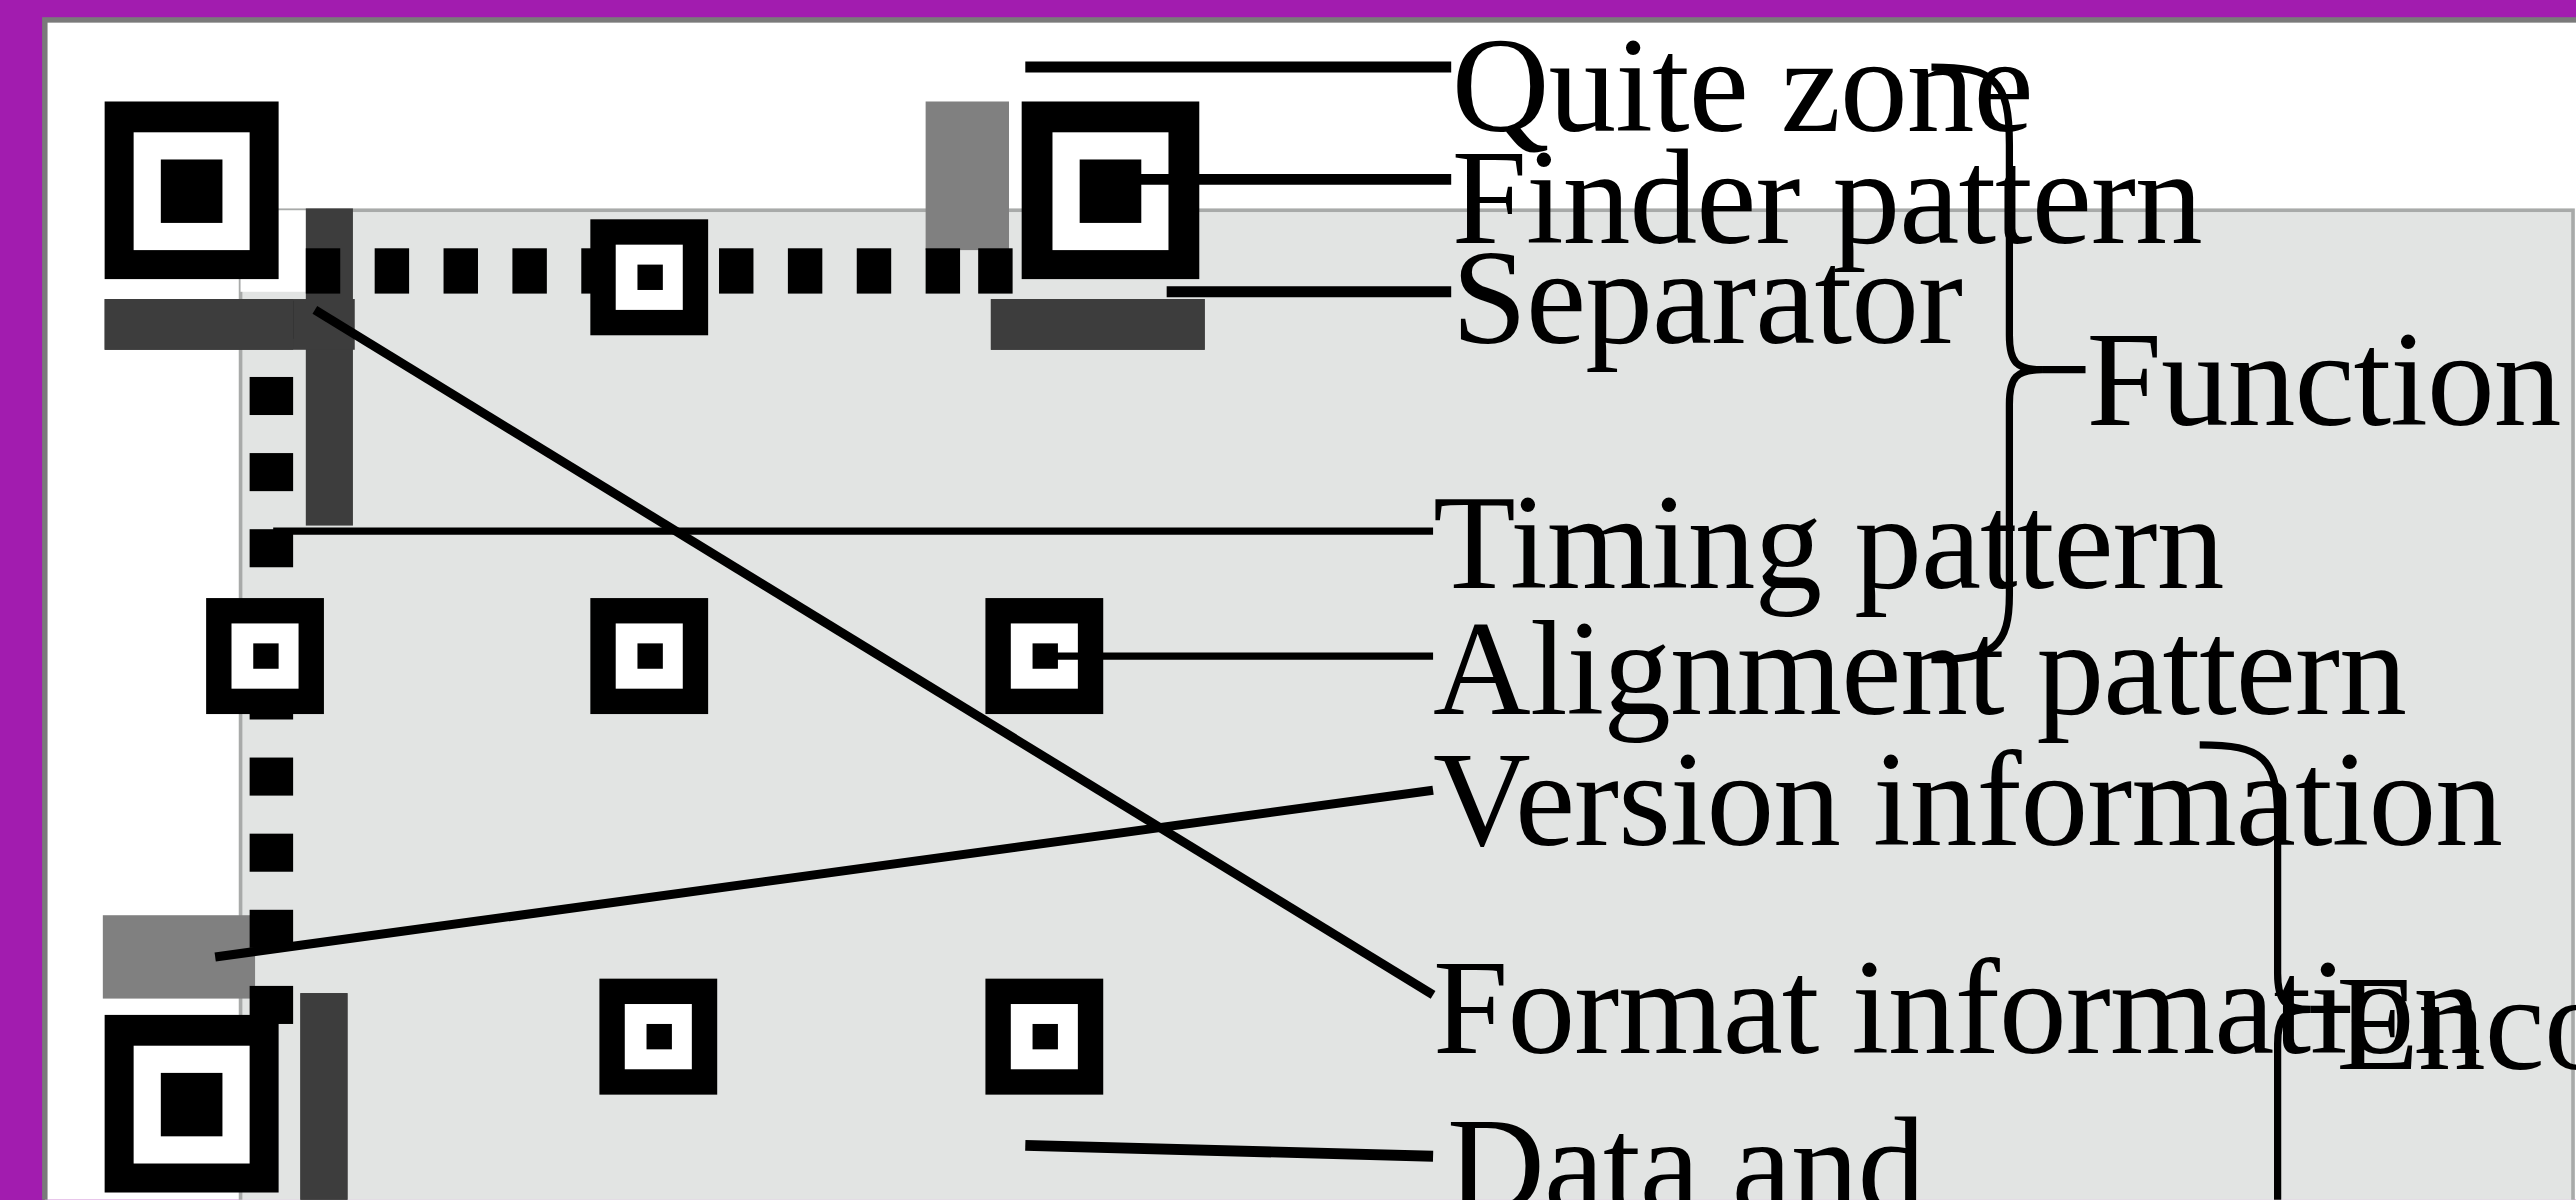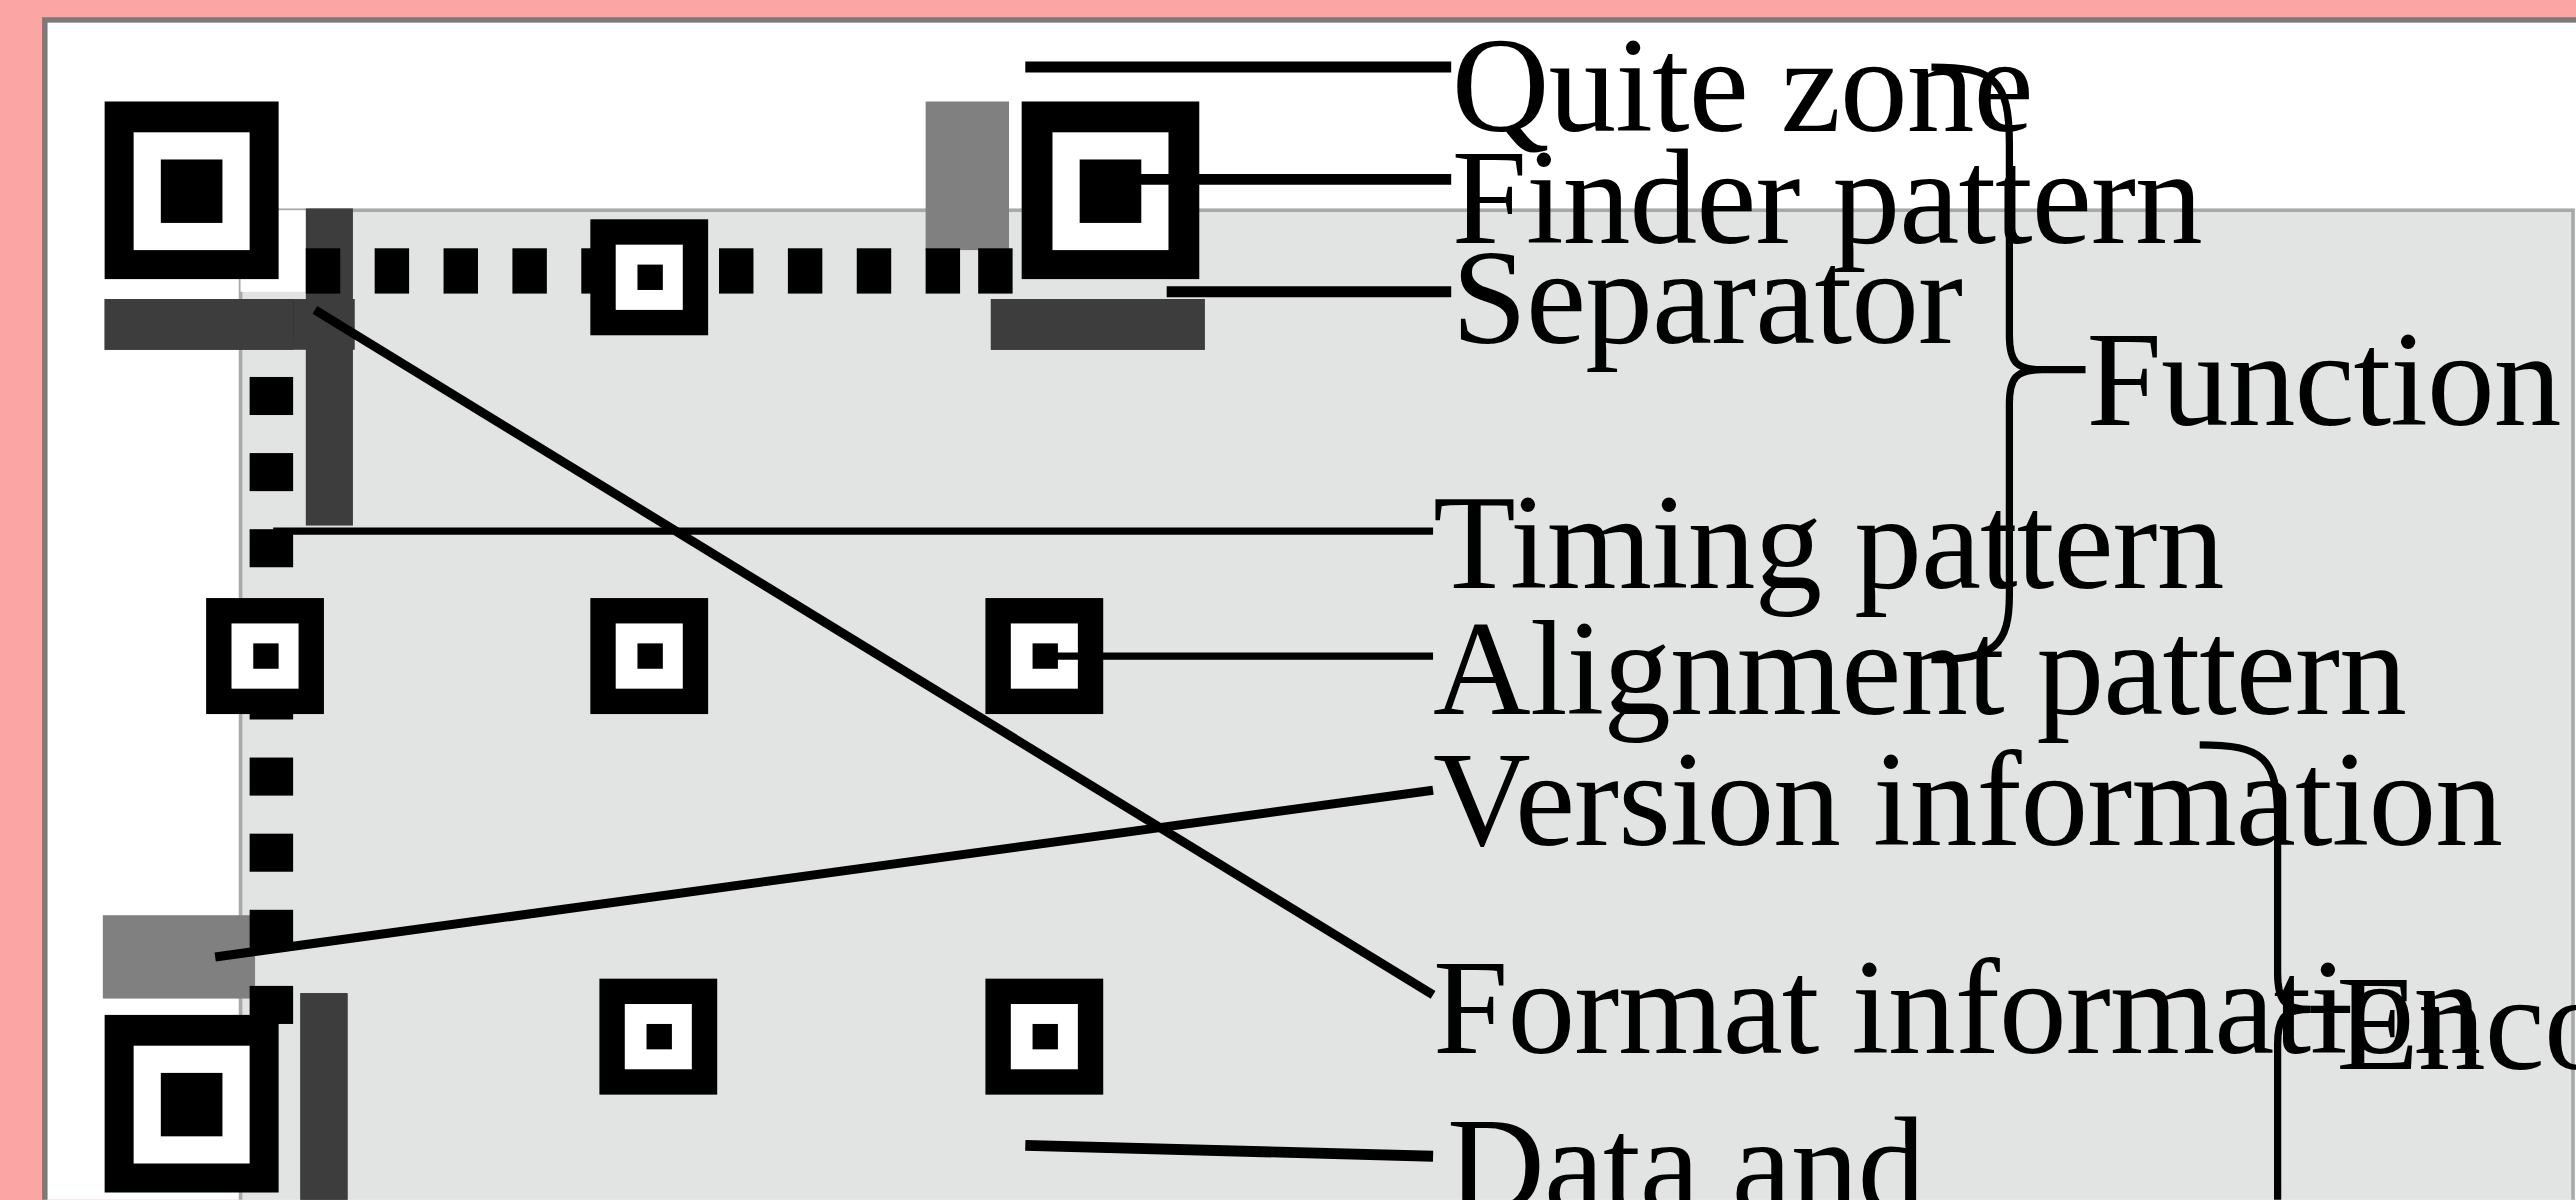--- a/index.html
+++ b/index.html
@@ -7,21 +7,21 @@
     padding: 0;
     background: #ffffff;
   }
   body {
     font-family: "Liberation Serif", "DejaVu Serif", serif;
   }
   #root {
     position: relative;
     width: 2576px;
     height: 1201px;
-    background: #fca5a5;
+    background: #a21caf;
     overflow: hidden;
   }
   #diagram-svg {
     position: absolute;
     left: 0;
     top: 0;
     width: 2576px;
     height: 1201px;
   }
   .lbl {

